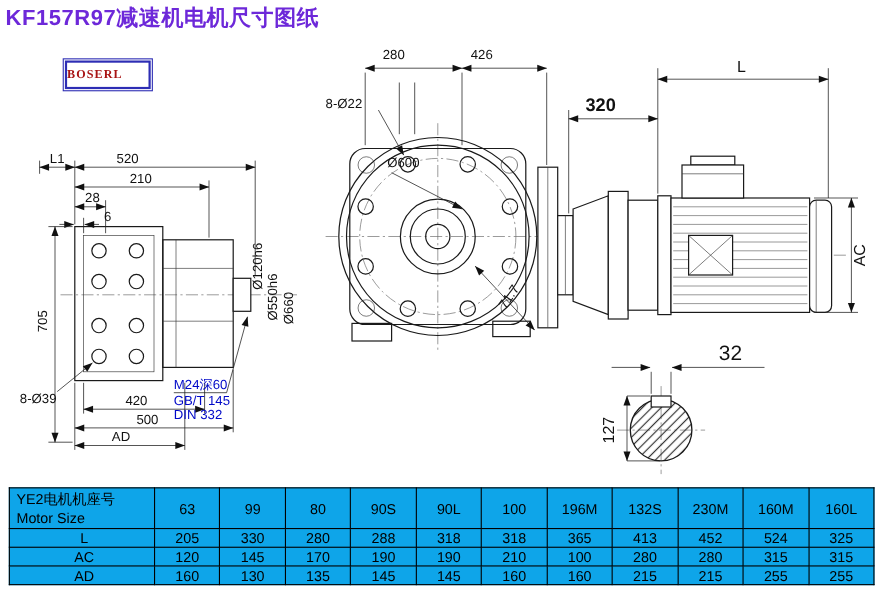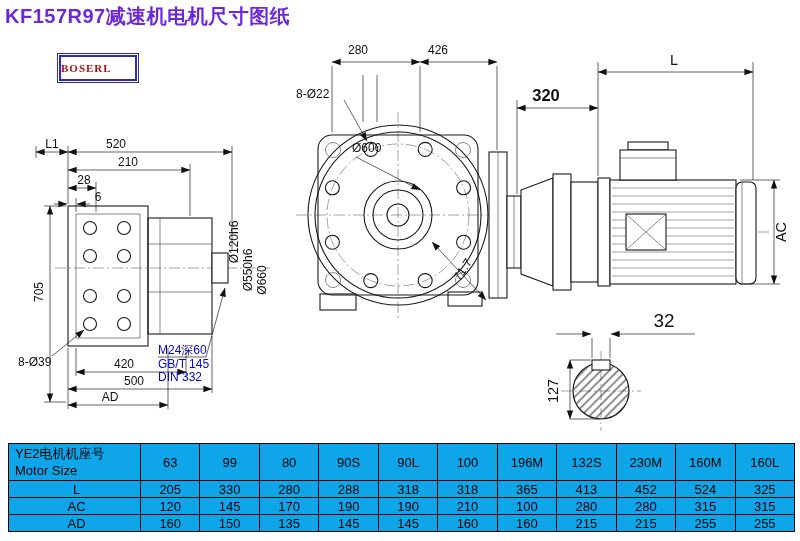--- a/index.html
+++ b/index.html
@@ -307,21 +307,21 @@
       <td>210</td>
       <td>100</td>
       <td>280</td>
       <td>280</td>
       <td>315</td>
       <td>315</td>
     </tr>
     <tr>
       <td class="lbl" style="text-align:center">AD</td>
       <td>160</td>
-      <td>150</td>
+      <td>130</td>
       <td>135</td>
       <td>145</td>
       <td>145</td>
       <td>160</td>
       <td>160</td>
       <td>215</td>
       <td>215</td>
       <td>255</td>
       <td>255</td>
     </tr>

